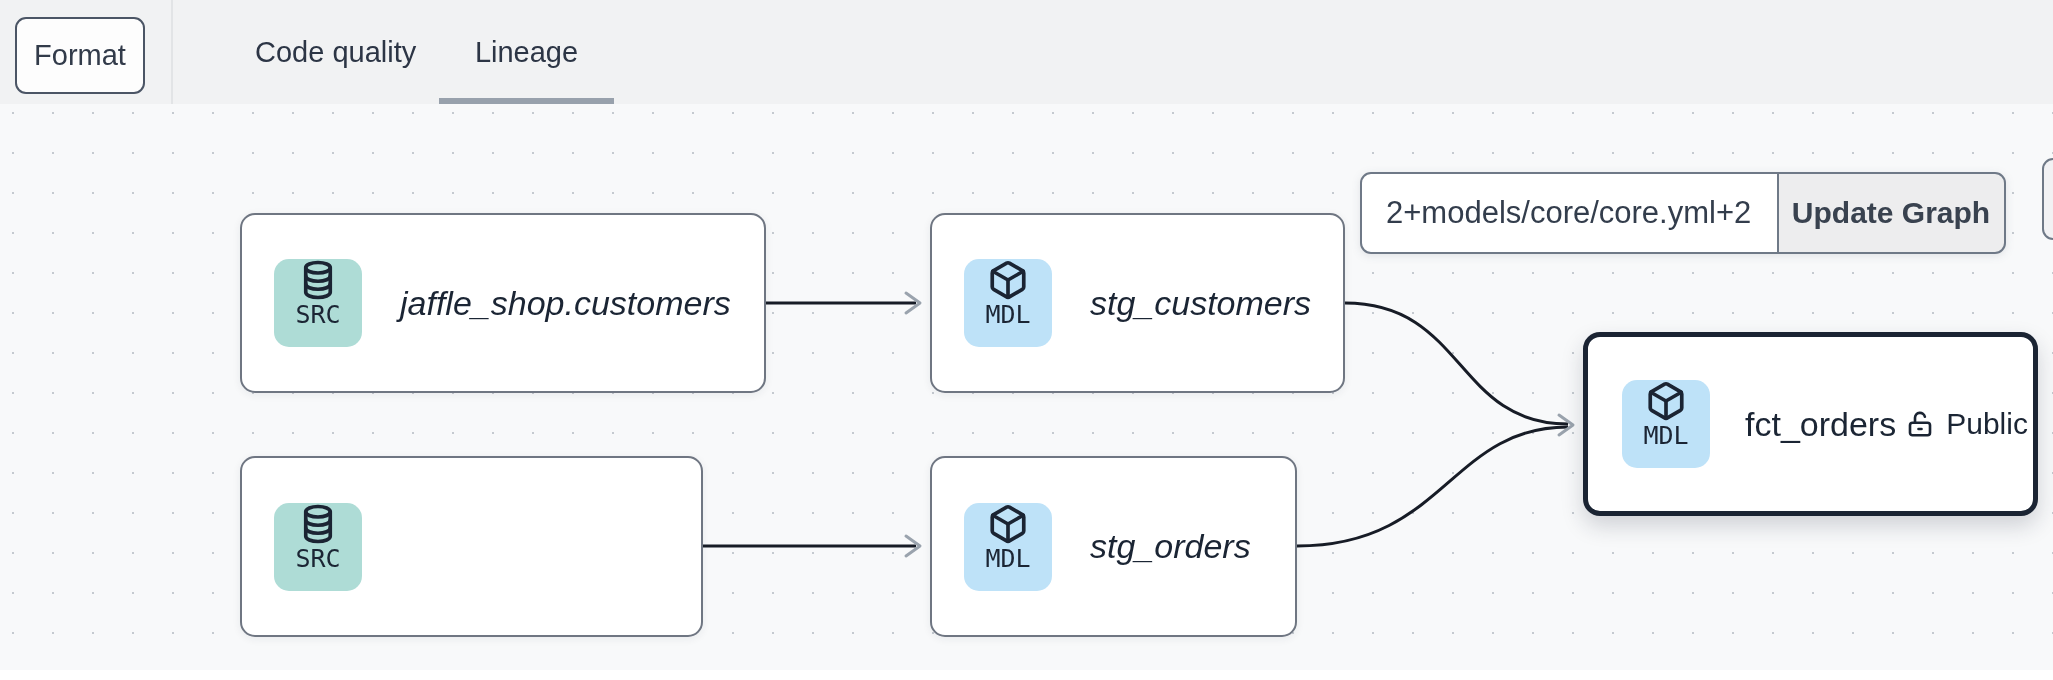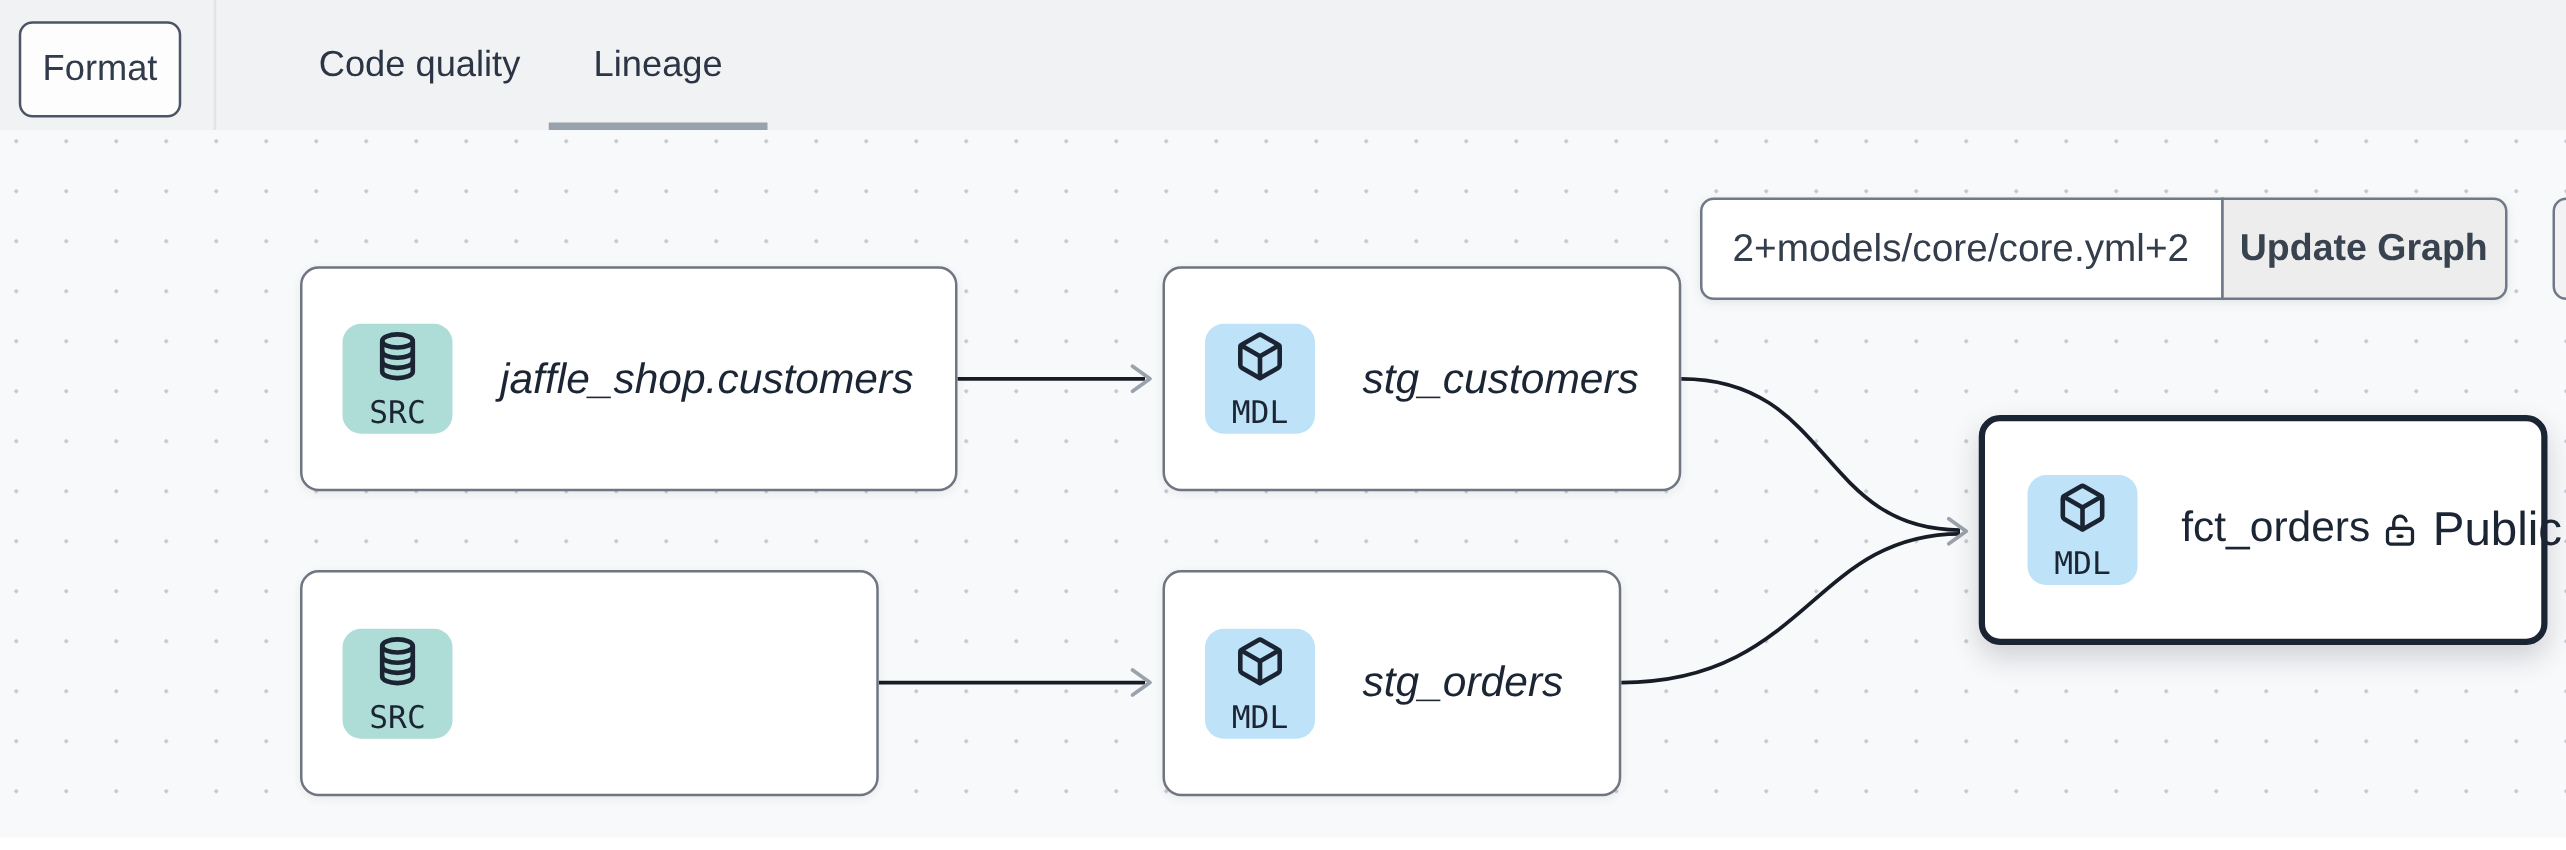--- a/index.html
+++ b/index.html
@@ -33,39 +33,39 @@
   .bottom-strip{position:absolute;left:0;top:670px;width:2053px;height:10px;background:#ffffff;}
   svg.edges{position:absolute;left:0;top:0;width:2053px;height:680px;pointer-events:none;}
 
   
   .node{position:absolute;background:#fff;border:2.5px solid var(--node-border);border-radius:15px;
     display:flex;align-items:center;padding-left:32px;gap:38px;cursor:pointer;
     box-shadow:0 2px 8px rgba(30,40,60,.07);}
   .node.selected{border:5px solid var(--selected-node-border);border-radius:17px;
     box-shadow:0 10px 22px rgba(25,35,55,.18);}
   .badge{width:88px;height:88px;border-radius:15px;flex:0 0 auto;
-    display:flex;flex-direction:column;align-items:center;justify-content:center;gap:11px;}
+    display:flex;flex-direction:column;align-items:center;justify-content:flex-start;gap:1px;}
   .badge.source{background:var(--source-badge-bg);}
   .badge.model{background:var(--model-badge-bg);}
   .badge svg{display:block;}
   .badge-label{font-family:"DejaVu Sans Mono",monospace;font-size:25px;color:var(--ink);line-height:1;}
   .node-label{font-size:34px;color:var(--ink);white-space:nowrap;font-style:italic;}
   .node-text-col{display:flex;flex-direction:row;gap:9px;}
   .node-title{font-size:34px;color:var(--ink);white-space:nowrap;}
   .access-row{display:flex;align-items:center;gap:11px;}
-  .access-label{font-size:38px;color:var(--ink);}
+  .access-label{font-size:30px;color:var(--ink);}
 
   #node-src-customers{left:240px;top:213px;width:526px;height:180px;}
   #node-src-orders{left:240px;top:456px;width:463px;height:181px;}
   #node-stg-customers{left:930px;top:213px;width:415px;height:180px;}
   #node-stg-orders{left:930px;top:456px;width:367px;height:181px;}
   #node-fct-orders{left:1583px;top:332px;width:455px;height:184px;padding-left:34px;gap:35px;}
 
   
-  .controls{position:absolute;left:1360px;top:158px;height:82px;display:flex;
+  .controls{position:absolute;left:1360px;top:172px;height:82px;display:flex;
     filter:drop-shadow(0 2px 4px rgba(30,40,60,.10));}
   .selector-input{width:419px;height:82px;background:#fff;border:2.5px solid var(--control-border);
     border-radius:11px 0 0 11px;padding:0 20px 0 24px;font-family:"Liberation Sans",sans-serif;
     font-size:31px;color:#333d4c;outline:none;}
   .update-btn{width:229px;height:82px;margin-left:-2.5px;background:var(--button-bg);
     border:2.5px solid var(--control-border);border-radius:0 11px 11px 0;
     display:flex;align-items:center;justify-content:center;
     font-size:30px;color:#39424f;cursor:pointer;font-weight:bold;}
   .partial-btn{position:absolute;left:2042px;top:158px;width:60px;height:82px;background:#f2f2f4;
     border:2.5px solid var(--control-border);border-radius:11px 0 0 11px;}

